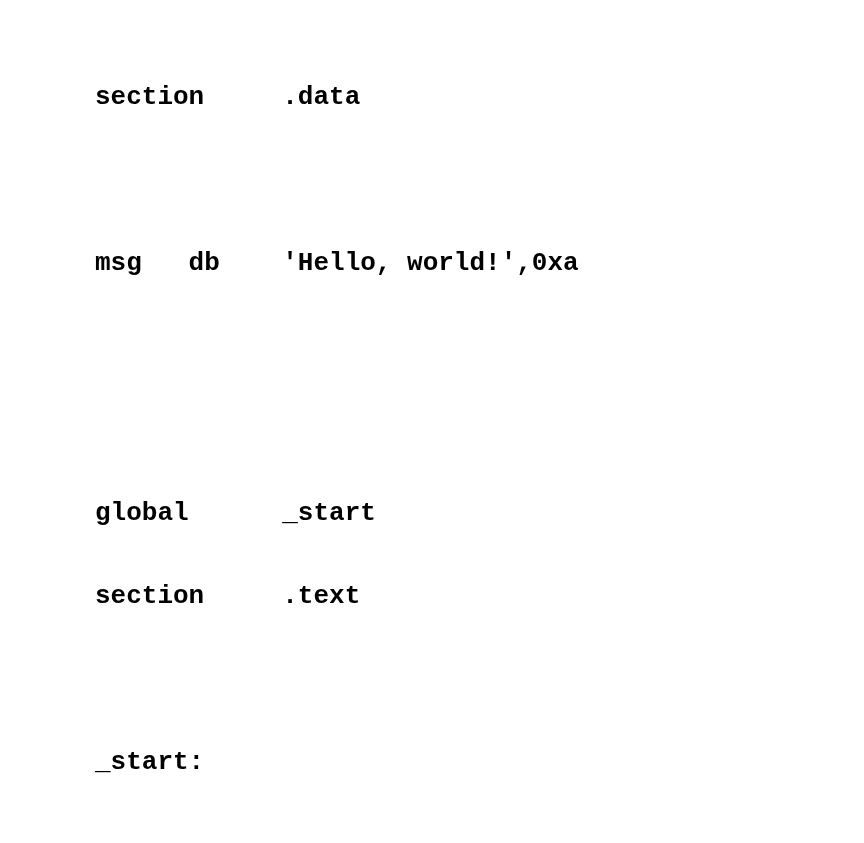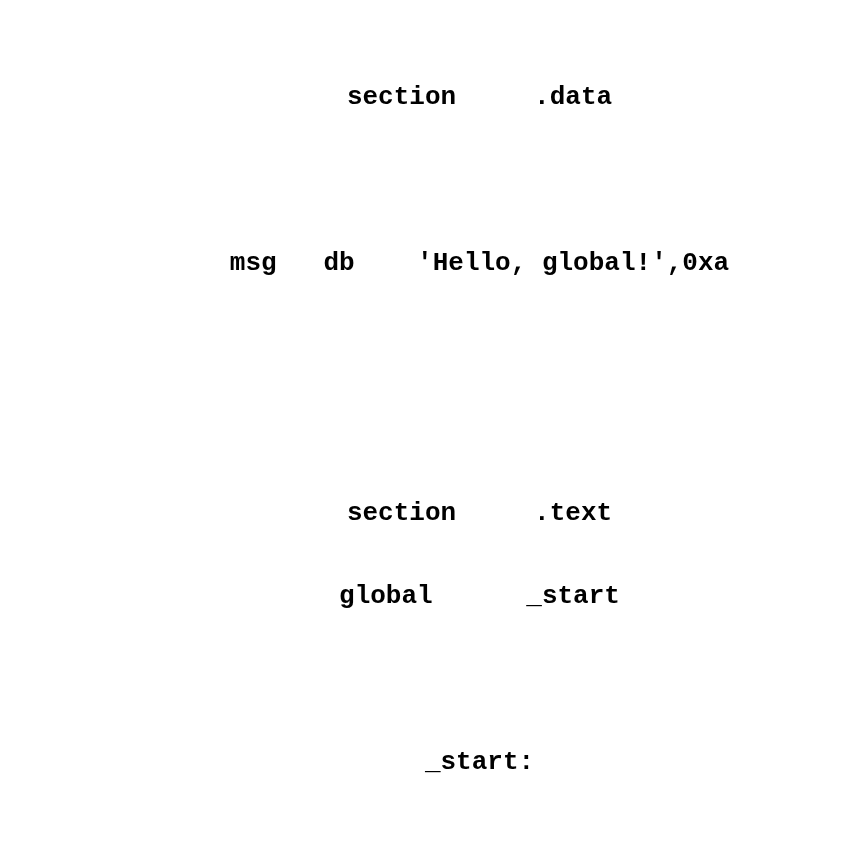--- a/index.html
+++ b/index.html
@@ -17,34 +17,33 @@
       width: 864px;
       height: 843px;
       line-height: 1.6;
     }
     .code-block {
       white-space: pre;
     }
     .line {
       display: block;
       min-height: 1.6em;
-      text-align: center;
     }
   </style>
 </head>
 <body>
 
 <div class="code-block">
 <span class="line">section     .data</span>
 <span class="line"></span>
-<span class="line">msg   db    'Hello, global!',0xa</span>
+<span class="line">msg   db    'Hello, world!',0xa</span>
 <span class="line"></span>
 <span class="line"></span>
+<span class="line">global      _start</span>
 <span class="line">section     .text</span>
-<span class="line">global      _start</span>
 <span class="line"></span>
 <span class="line">_start:</span>
 
 
 
 
 
 
 
 

